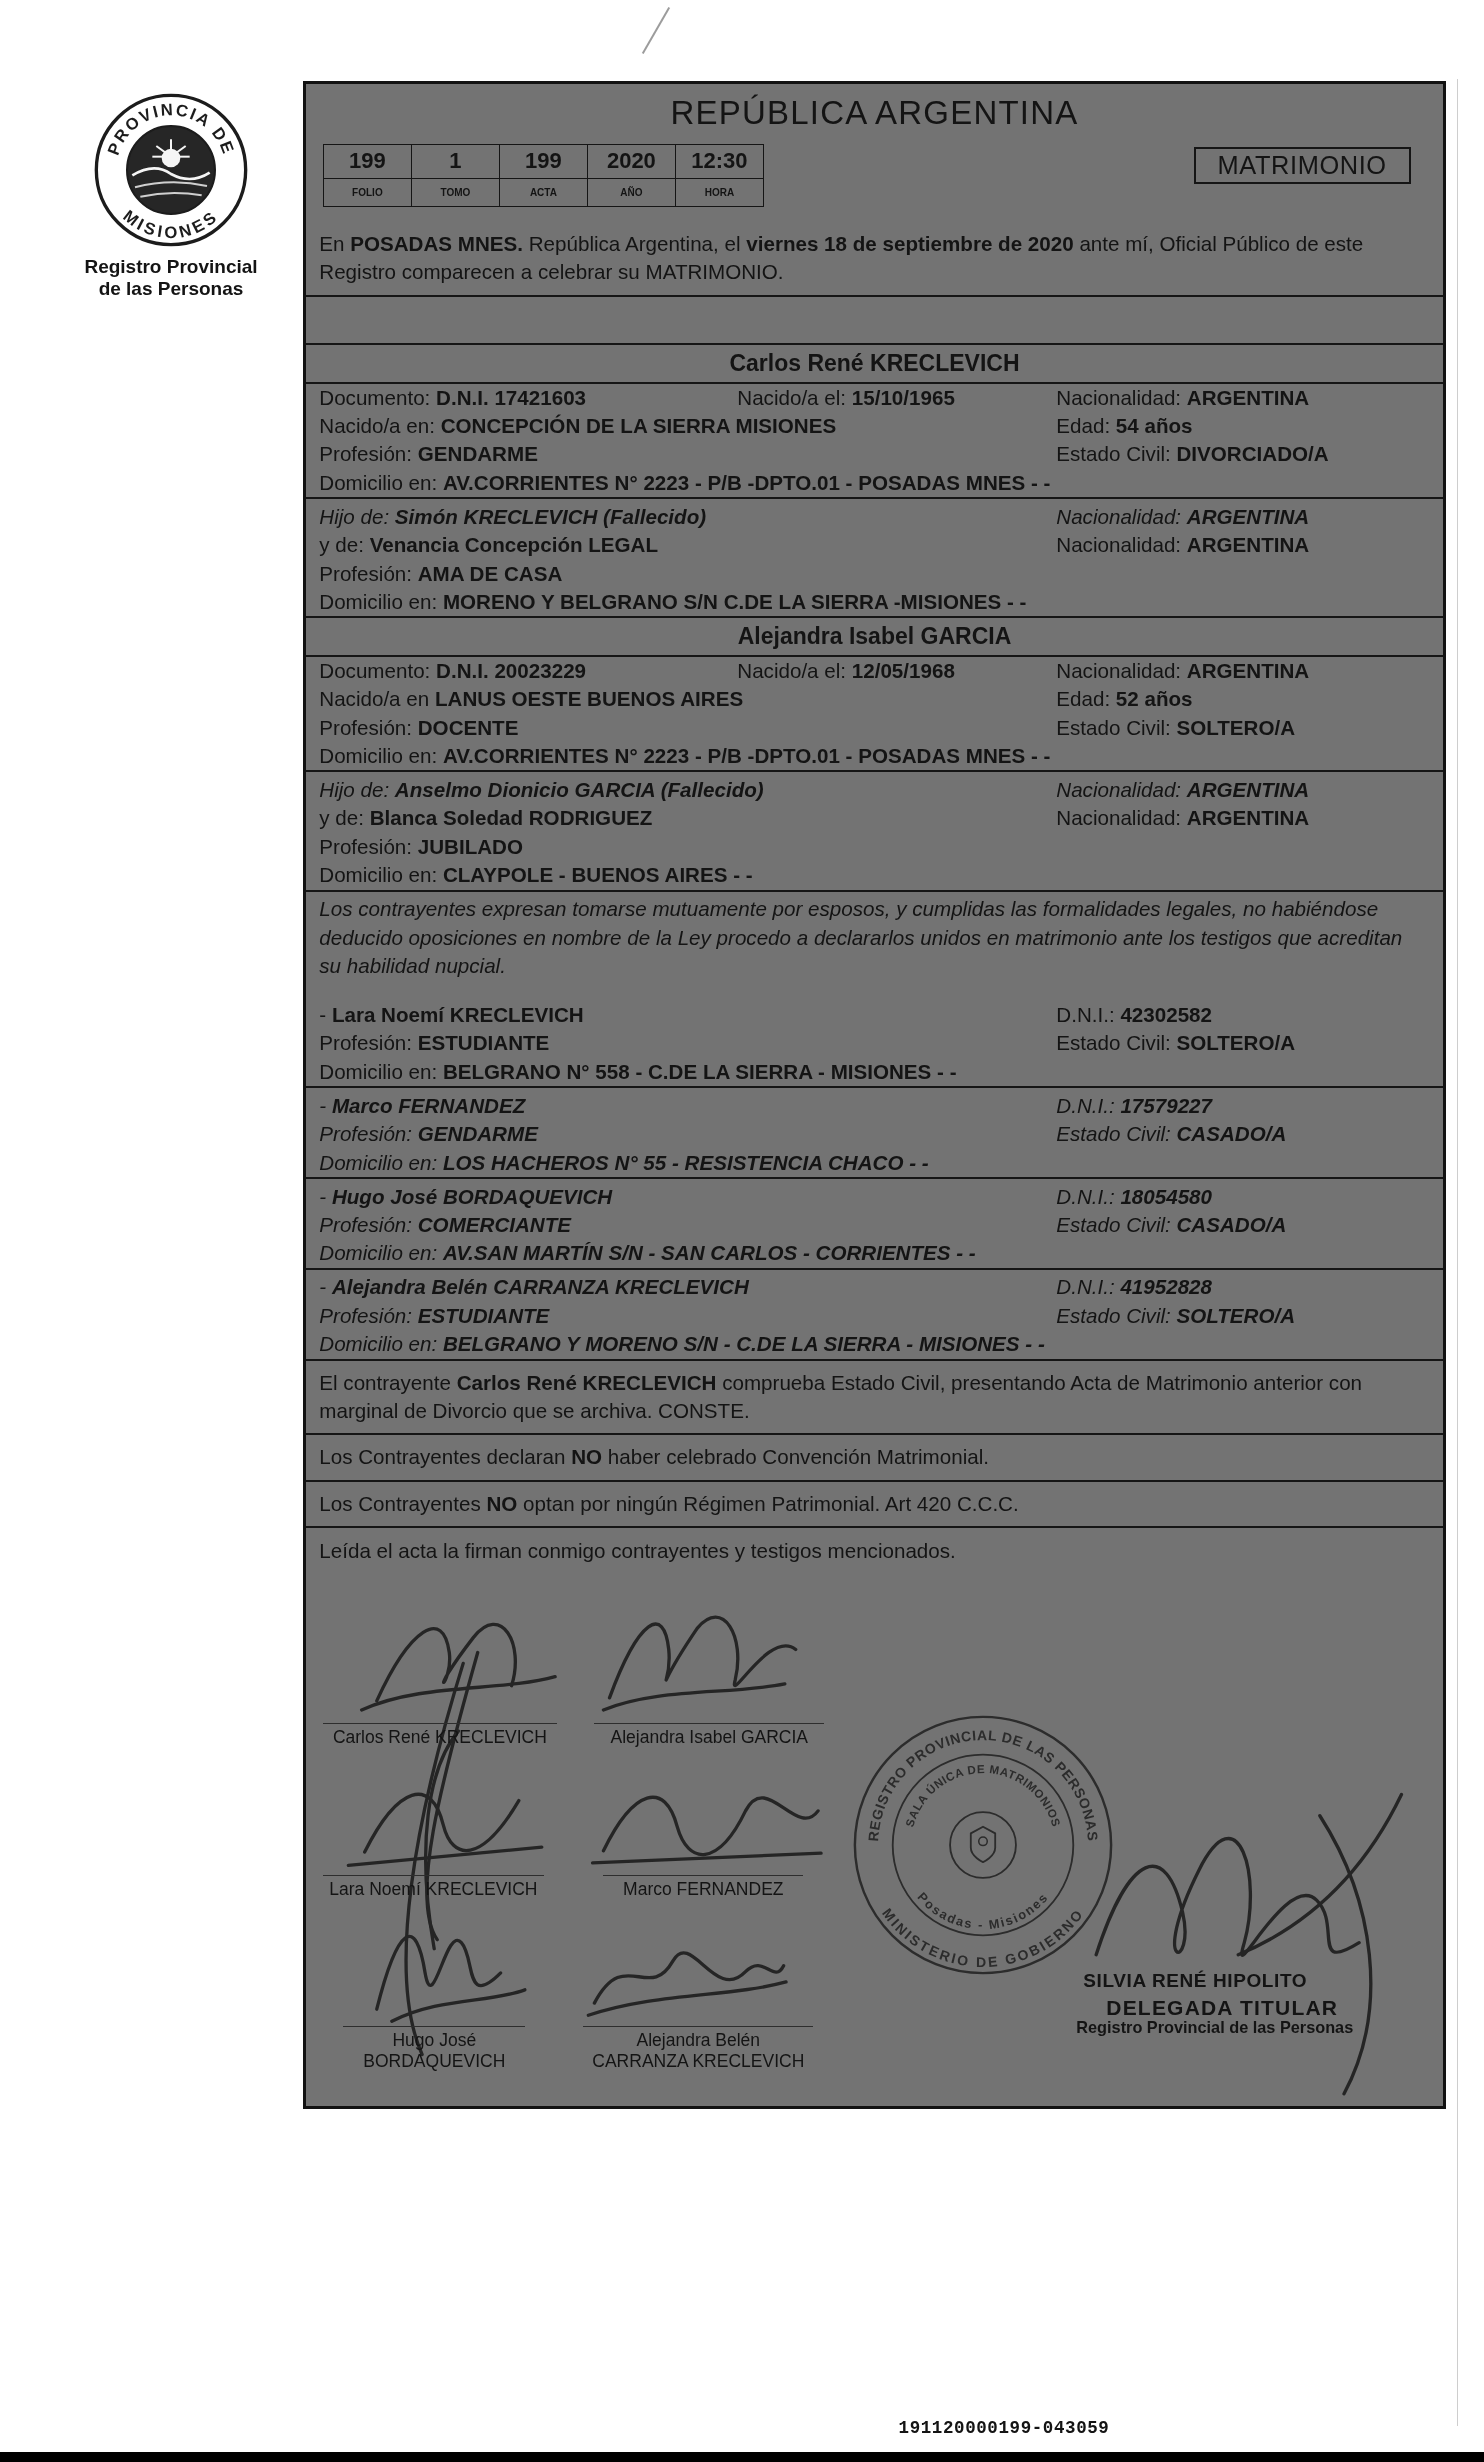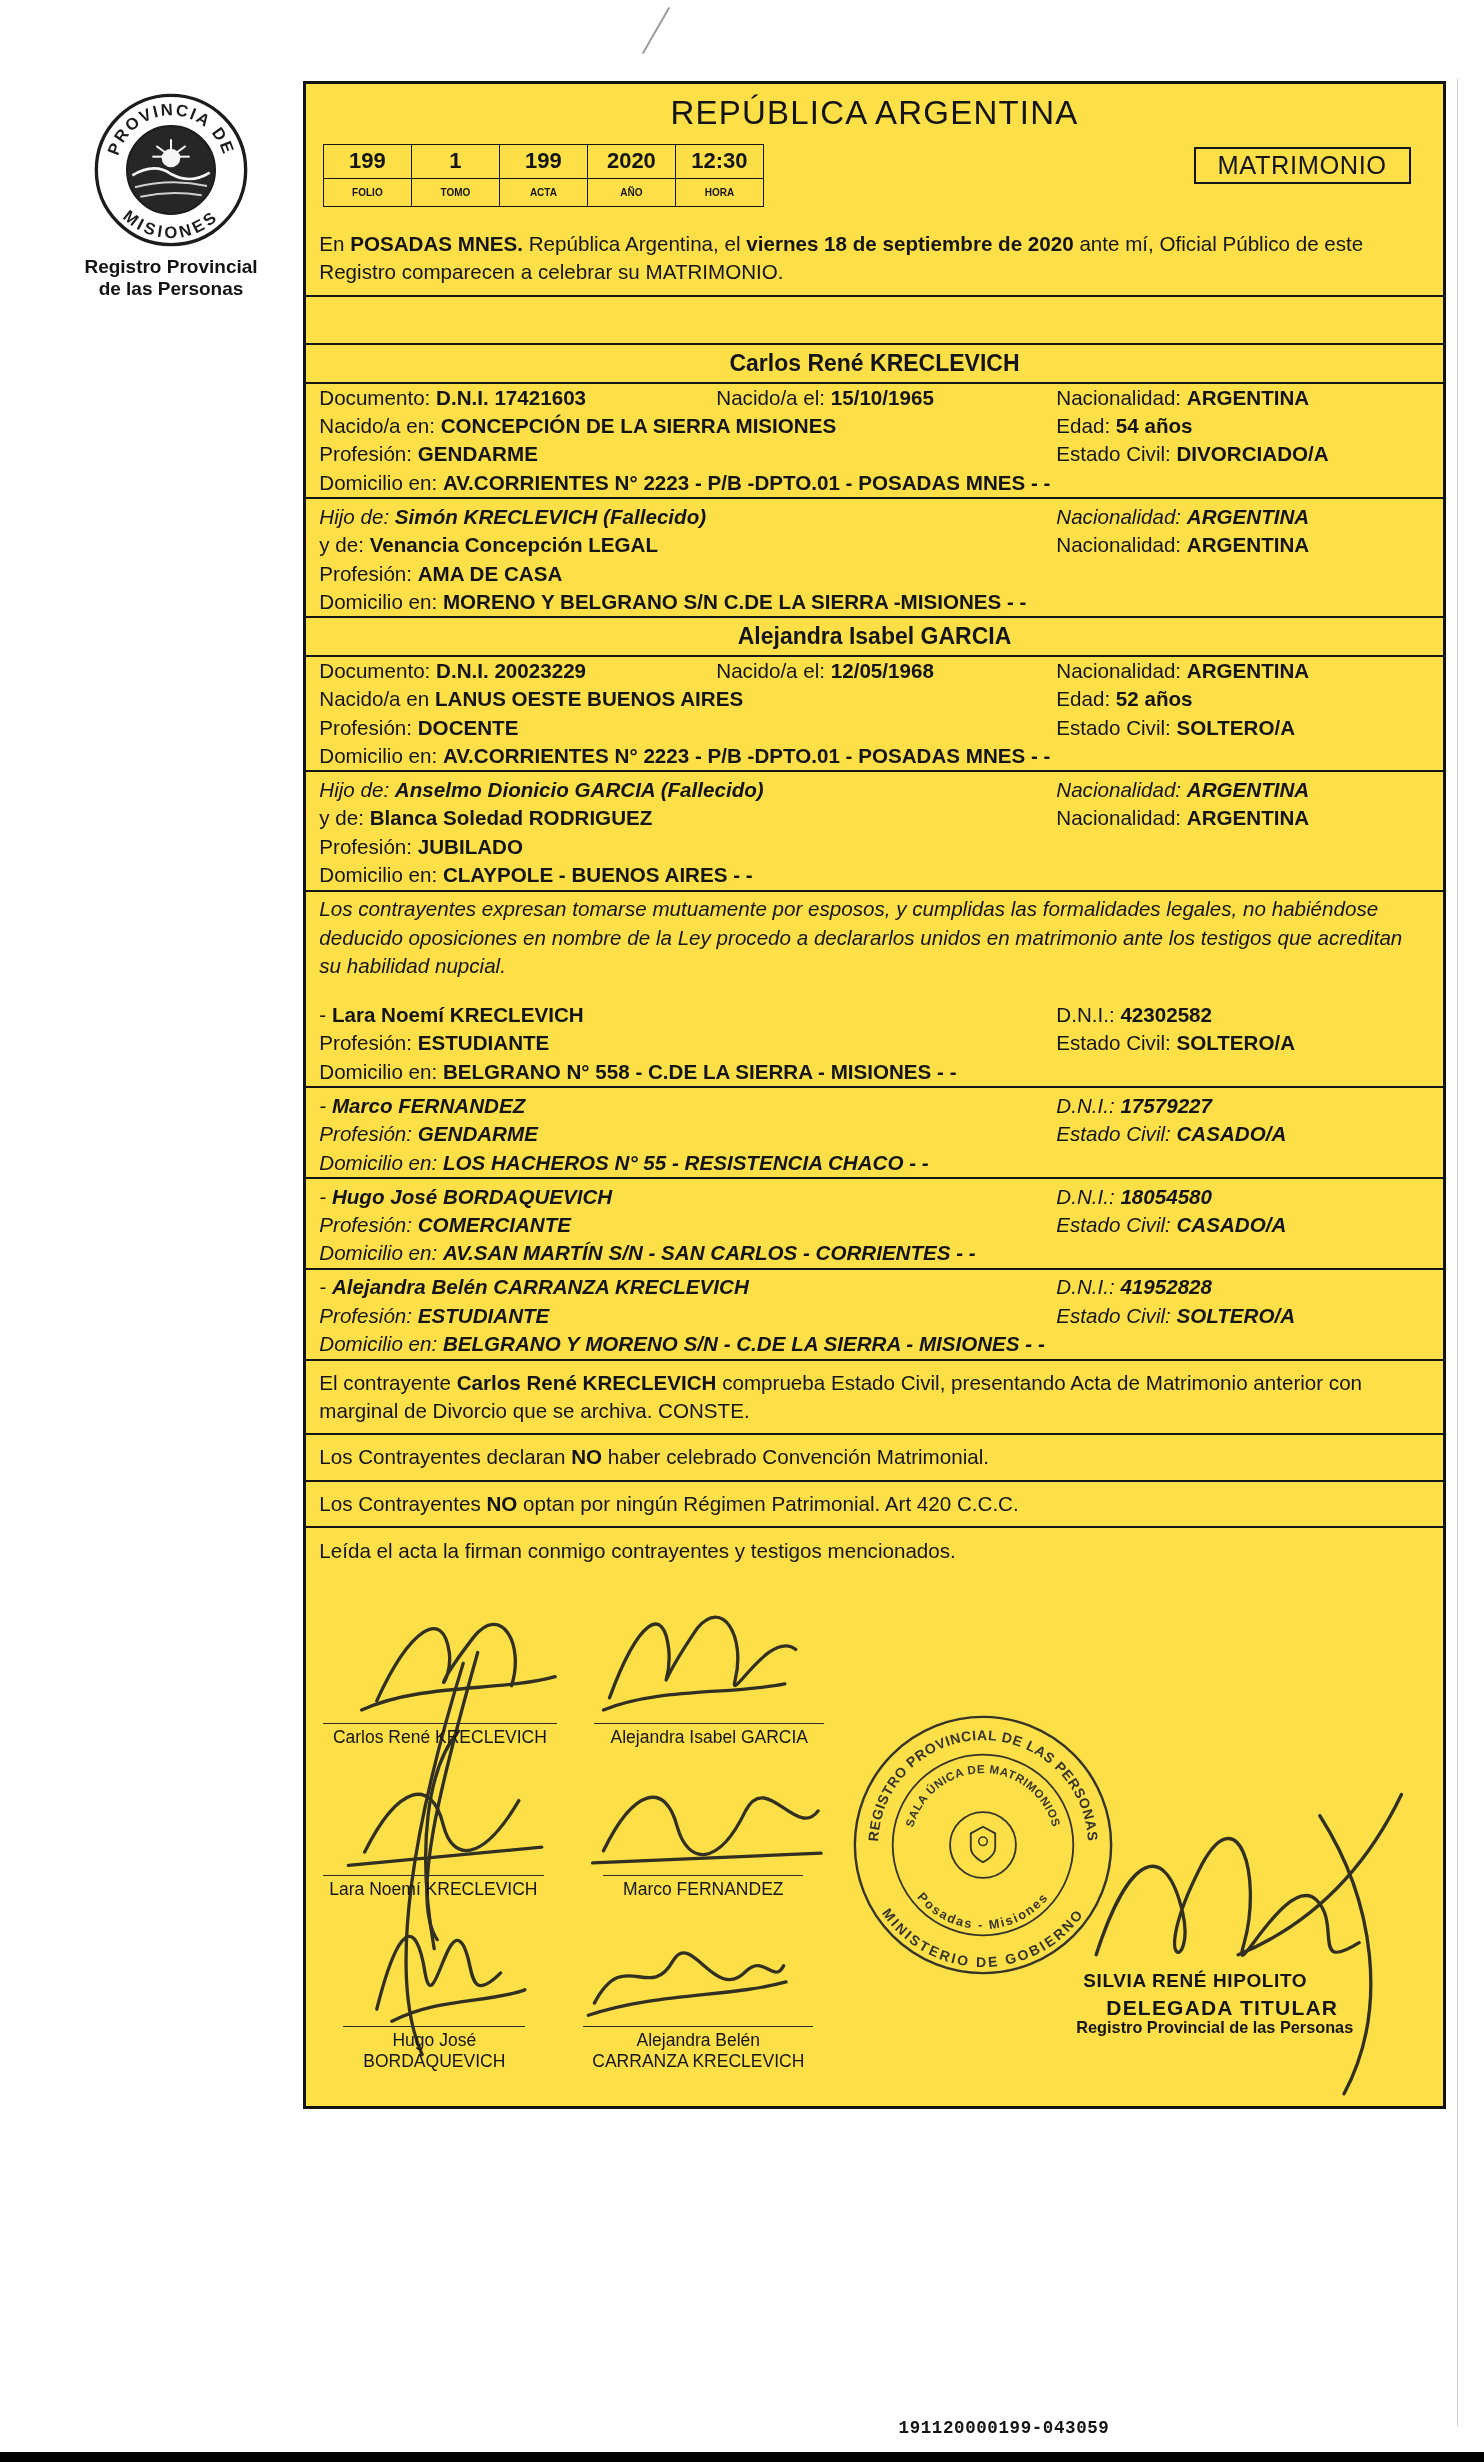--- a/index.html
+++ b/index.html
@@ -7,39 +7,39 @@
         font-family:"Liberation Sans",sans-serif;color:#141414;}
   .b{font-weight:bold;}
 
   
   .logo-block{position:absolute;left:71px;top:90px;width:200px;}
   .logo-seal{display:block;margin:0 auto;}
   .logo-caption{margin-top:6px;text-align:center;font-weight:bold;font-size:19px;line-height:22.4px;}
 
   
   .frame{position:absolute;left:303px;top:81px;width:1143px;height:2028px;
-         border:3px solid #121212;box-sizing:border-box;padding:0 13.3px;background:#fde047;}
+         border:3px solid #121212;box-sizing:border-box;padding:0 13.3px;background:#737373;}
   .doc-title{margin:9.7px 0 0;text-align:center;font-size:33px;letter-spacing:1.2px;font-weight:normal;}
   .band{position:relative;height:74px;margin-top:12px;}
   table.meta{border-collapse:collapse;position:absolute;left:3.6px;top:0;border-radius:17px;}
   table.meta td{border:1.8px solid #151515;text-align:center;vertical-align:middle;font-weight:bold;}
   table.meta tr.v td{width:85px;height:31px;font-size:22px;}
   table.meta tr.l td{height:25.4px;font-size:10px;}
   .badge{position:absolute;right:19px;top:3.6px;border:2.4px solid #151515;font-size:25.4px;
          padding:2px 22px;letter-spacing:0.6px;}
   .para{font-size:20.6px;line-height:28.4px;}
   .intro{margin:12px 0 8.5px;}
   .hr{border-top:2.4px solid #151515;margin:0 -13.3px;height:0;}
   .gap-lg{height:46px;}
   .phead{margin:0 -13.3px;border-top:2.4px solid #151515;border-bottom:2.4px solid #151515;
          text-align:center;font-weight:bold;font-size:23px;padding:4.8px 0;}
   .row{position:relative;height:28.4px;line-height:28.4px;font-size:20.6px;white-space:nowrap;}
   .lbl{font-weight:normal;}
   .val{font-weight:bold;}
-  .mid{position:absolute;left:397px;top:0;}
+  .mid{position:absolute;left:418px;top:0;}
   .right{position:absolute;left:737px;top:0;}
   .mt-s{margin-top:3.6px;font-style:italic;}
   .clause{margin:8px 0;}
   .closing{margin-top:8.5px;}
 
   
   .sig-area{position:relative;height:532px;margin-top:4.8px;}
   .sig-overlay{position:absolute;left:0;top:0;}
   .sig-label{position:absolute;border-top:1.8px solid #2e2e2e;text-align:center;
              font-size:17.5px;padding-top:3.6px;line-height:20.6px;}

